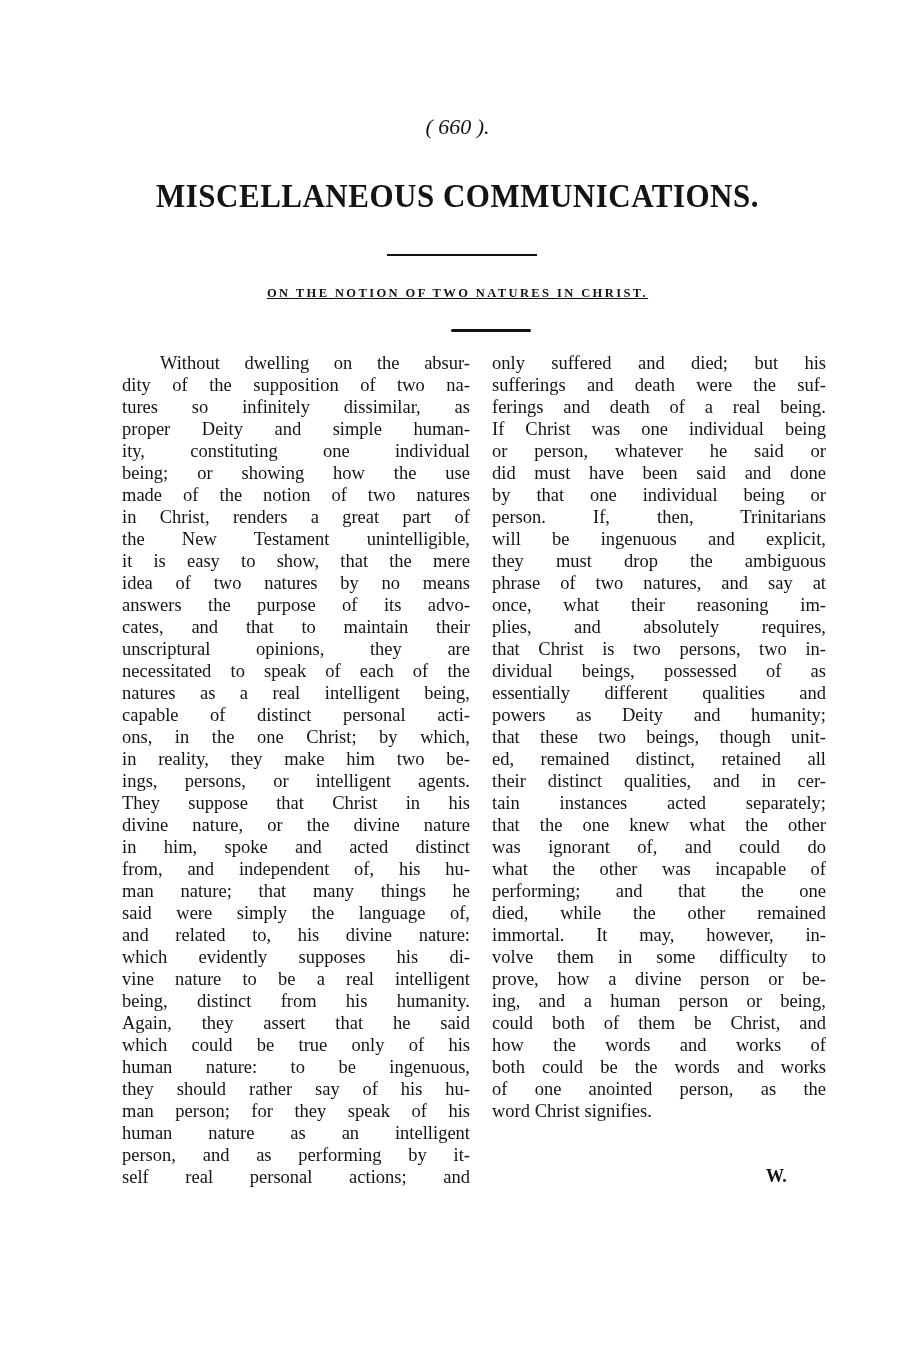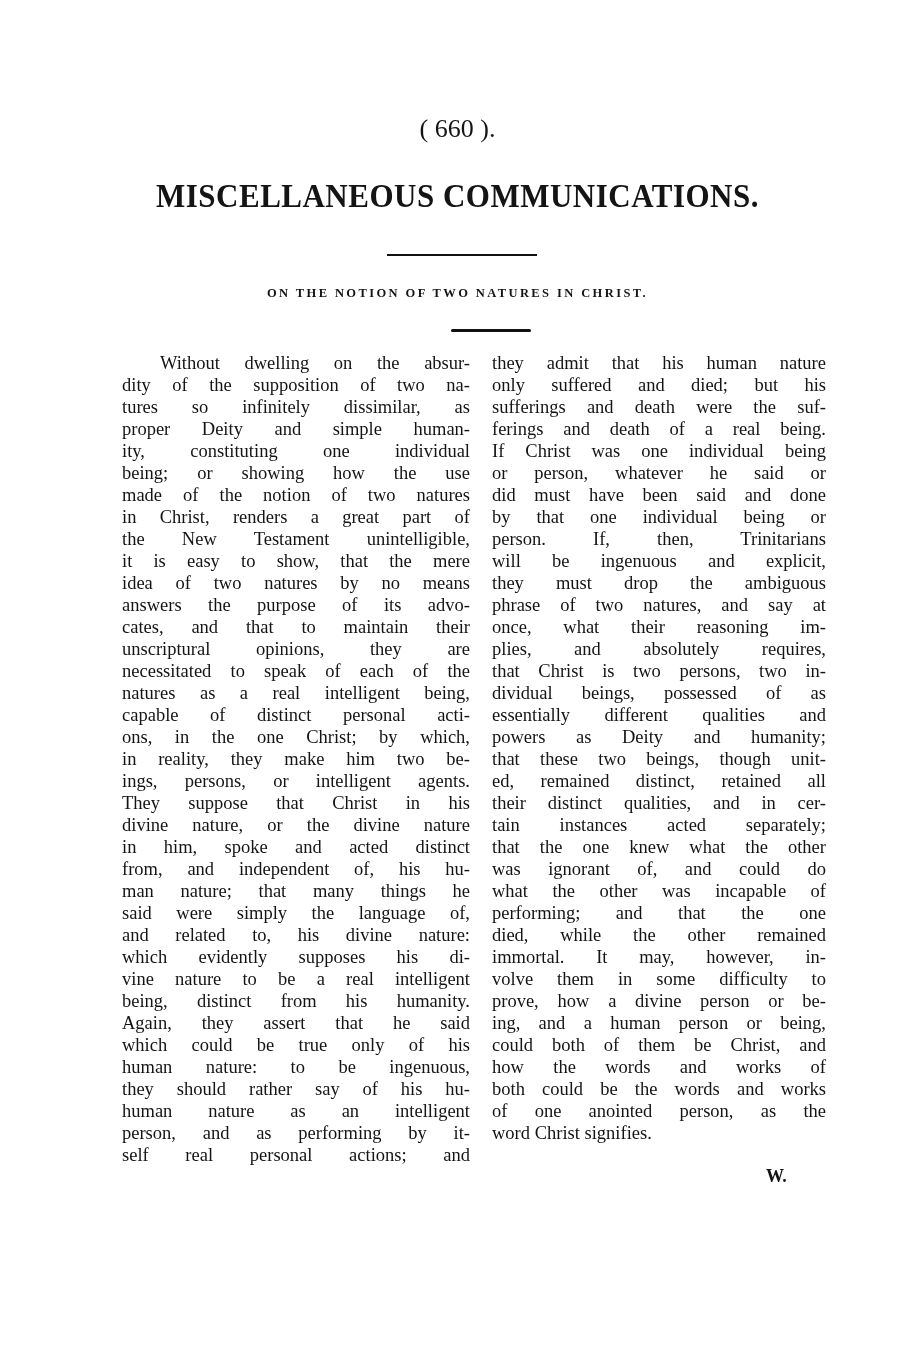--- a/index.html
+++ b/index.html
@@ -3,31 +3,31 @@
 <meta charset="utf-8">
 <style>
   html, body { margin: 0; padding: 0; }
   body {
     width: 915px; height: 1351px; background: #ffffff; color: #141414;
     font-family: "Liberation Serif", "DejaVu Serif", serif;
     position: relative; overflow: hidden;
   }
   .page-number {
     position: absolute; top: 114px; left: 0; width: 915px;
-    text-align: center; font-size: 26px; 
+    text-align: center; font-size: 22px; font-style: italic;
   }
   .section-title {
     position: absolute; top: 178px; left: 0; width: 915px; text-align: center;
     font-size: 31px; font-weight: bold; letter-spacing: 0.5px;
     transform: scaleY(1.08);
   }
   .rule1 { position: absolute; top: 254px; left: 387px; width: 150px; height: 2px; background: #111; }
   .article-title {
     position: absolute; top: 286px; left: 0; width: 915px; text-align: center;
-    font-size: 12.5px; font-weight: bold; letter-spacing: 2.4px;
+    font-size: 12.5px; font-weight: bold; letter-spacing: 2.4px; text-decoration: underline;
   }
   .rule2 { position: absolute; top: 329px; left: 451px; width: 80px; height: 3px; background: #111; border-radius: 2px; }
   .column { position: absolute; top: 352px; }
   .col-left { left: 122px; width: 348px; }
   .col-right { left: 492px; width: 334px; }
   .line {
     height: 22px; line-height: 22px; font-size: 18.5px; white-space: nowrap;
     text-align: justify; text-align-last: justify; overflow: visible;
   }
   .line.first { text-indent: 38px; }
@@ -73,26 +73,26 @@
     <div class="line">man nature; that many things he</div>
     <div class="line">said were simply the language of,</div>
     <div class="line">and related to, his divine nature:</div>
     <div class="line">which evidently supposes his di-</div>
     <div class="line">vine nature to be a real intelligent</div>
     <div class="line">being, distinct from his humanity.</div>
     <div class="line">Again, they assert that he said</div>
     <div class="line">which could be true only of his</div>
     <div class="line">human nature: to be ingenuous,</div>
     <div class="line">they should rather say of his hu-</div>
+    <div class="line">man person; for they speak of his</div>
     <div class="line">human nature as an intelligent</div>
     <div class="line">person, and as performing by it-</div>
     <div class="line">self real personal actions; and</div>
   </div>
 <div class="column col-right" id="col-right">
-    <div class="line">they admit that his human nature</div>
     <div class="line">only suffered and died; but his</div>
     <div class="line">sufferings and death were the suf-</div>
     <div class="line">ferings and death of a real being.</div>
     <div class="line">If Christ was one individual being</div>
     <div class="line">or person, whatever he said or</div>
     <div class="line">did must have been said and done</div>
     <div class="line">by that one individual being or</div>
     <div class="line">person. If, then, Trinitarians</div>
     <div class="line">will be ingenuous and explicit,</div>
     <div class="line">they must drop the ambiguous</div>

